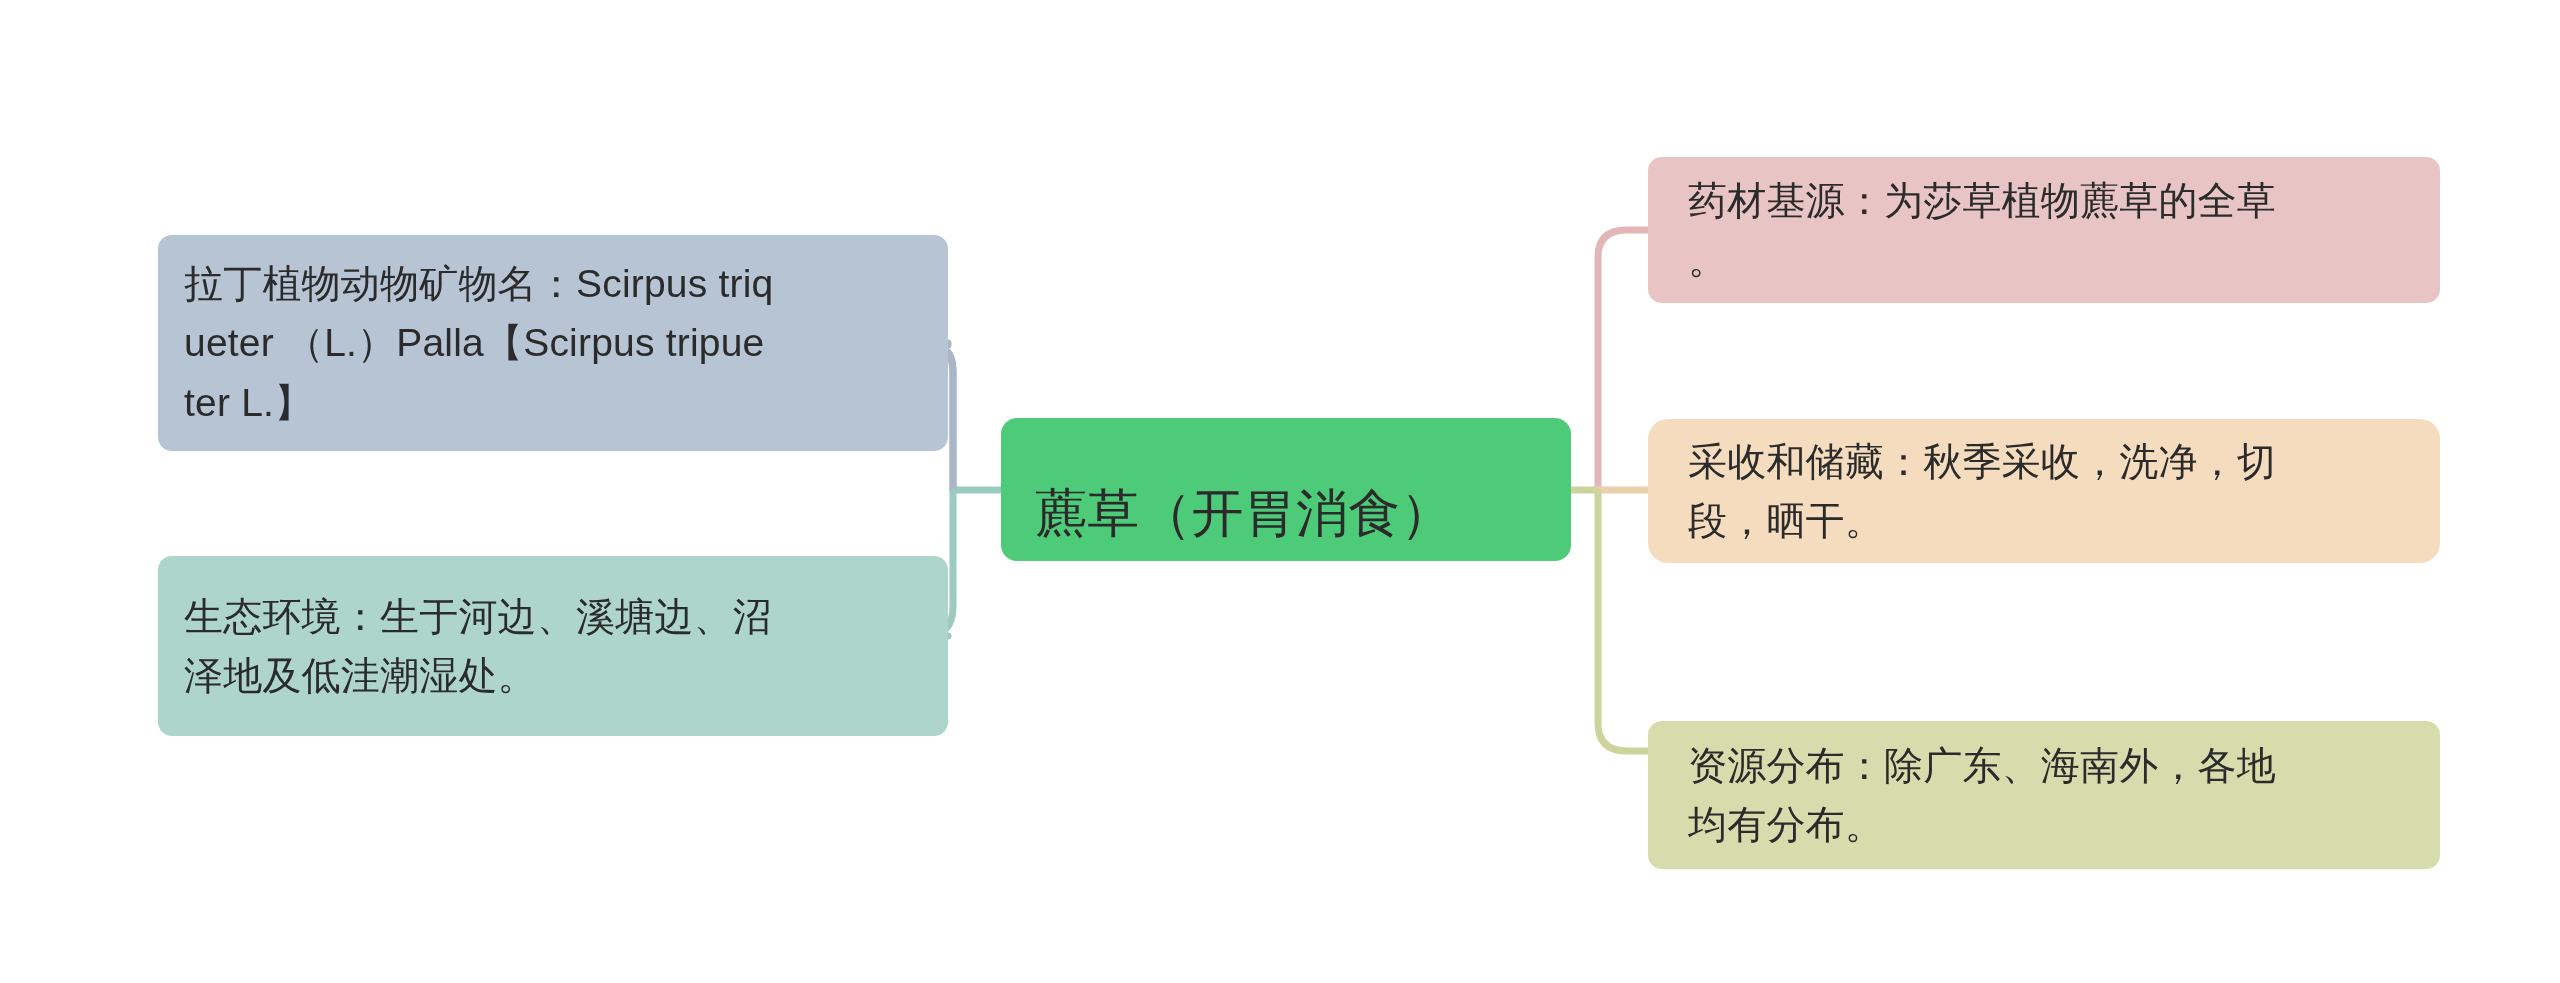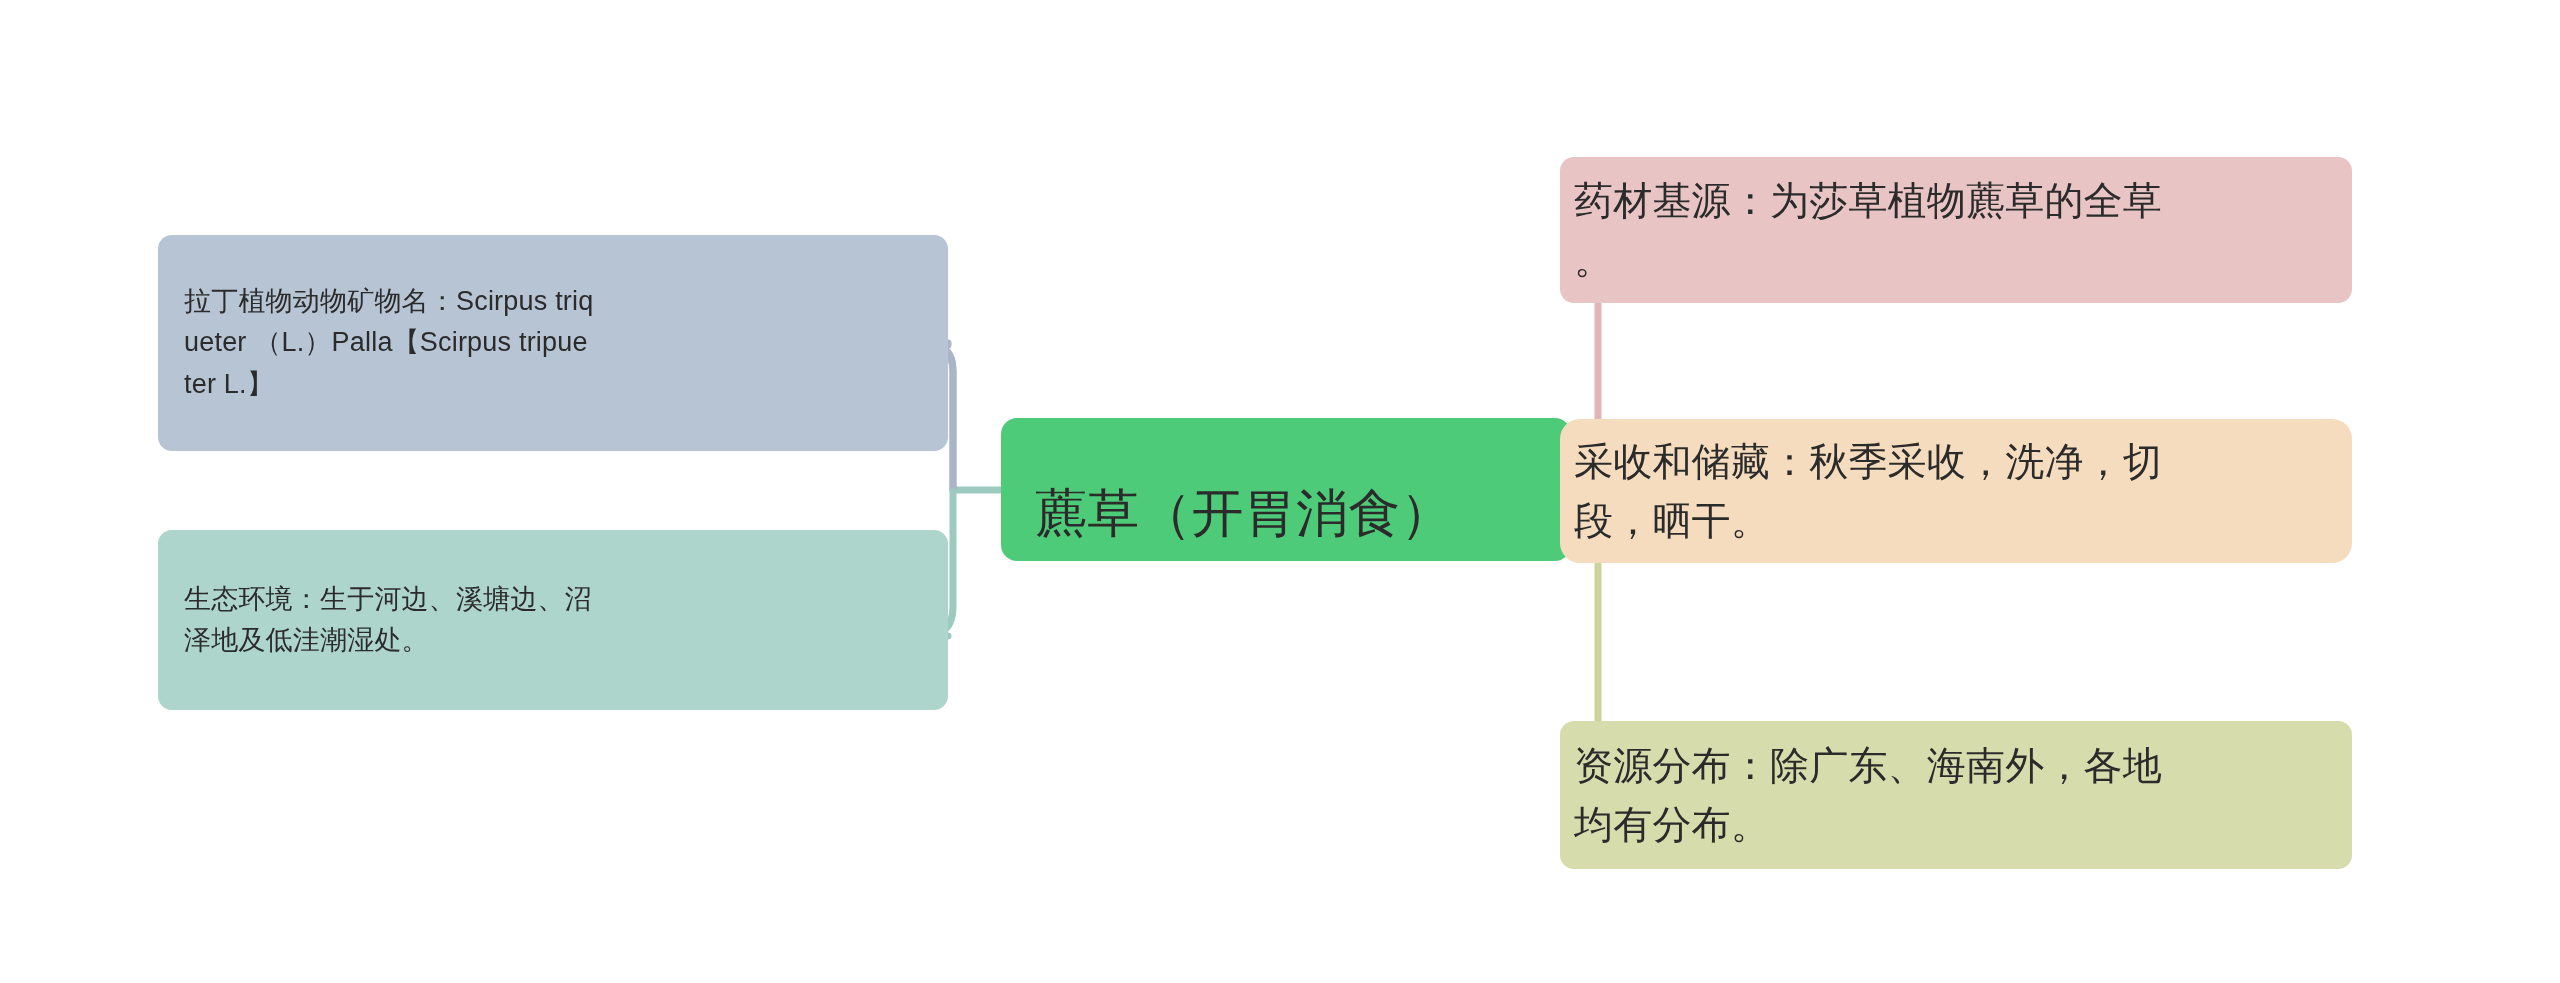--- a/index.html
+++ b/index.html
@@ -68,33 +68,33 @@
   .node.left {
     left: 158px;
     width: 790px;
     padding: 20px 26px 20px 26px;
   }
   .node.left-1 {
     top: 235px;
     height: 216px;
   }
   .node.left-2 {
-    top: 530px;
+    top: 556px;
     height: 180px;
   }
   .node.left .node-text {
-    font-size: 27px;
+    font-size: 39px;
     line-height: 1.52;
   }
 
   
   .node.right {
-    left: 1560px;
+    left: 1648px;
     width: 792px;
-    padding: 18px 26px 18px 14px;
+    padding: 18px 26px 18px 40px;
   }
   .node.right-1 {
     top: 157px;
     height: 146px;
   }
   .node.right-2 {
     top: 419px;
     height: 144px;
     border-radius: 20px;
   }

